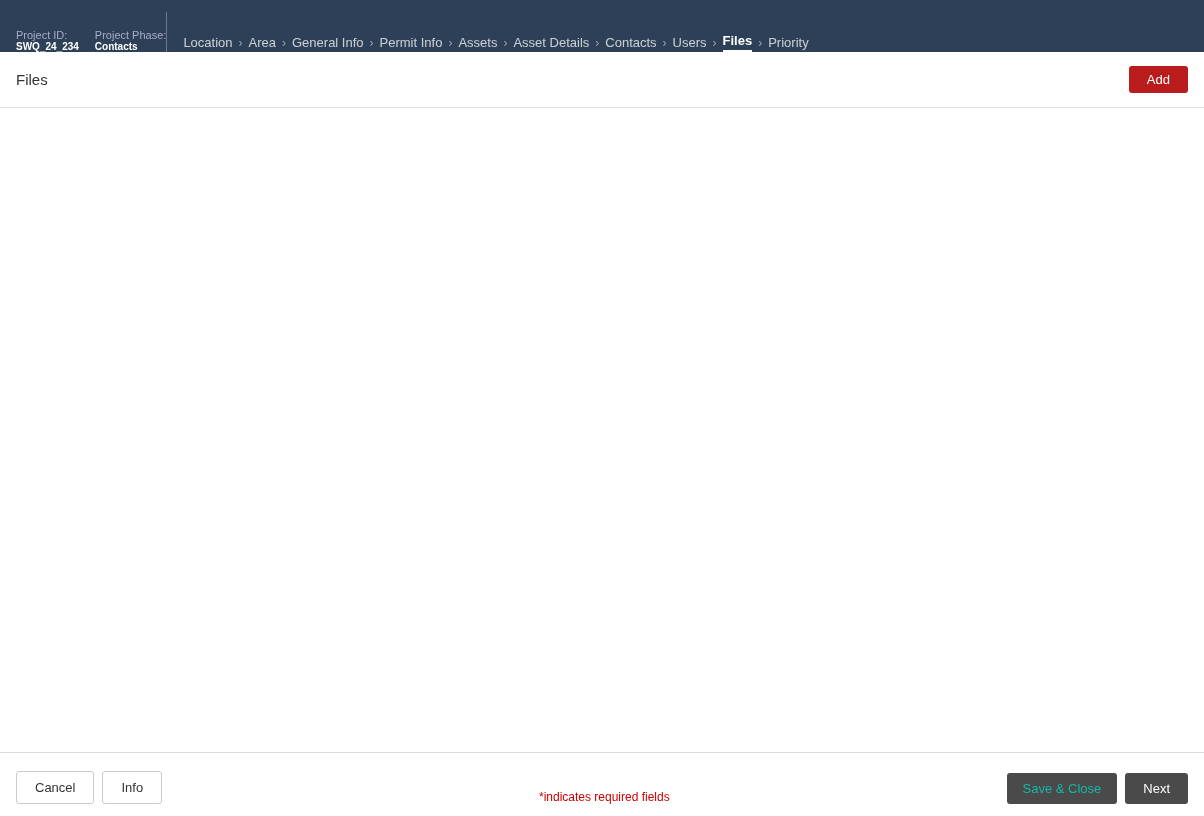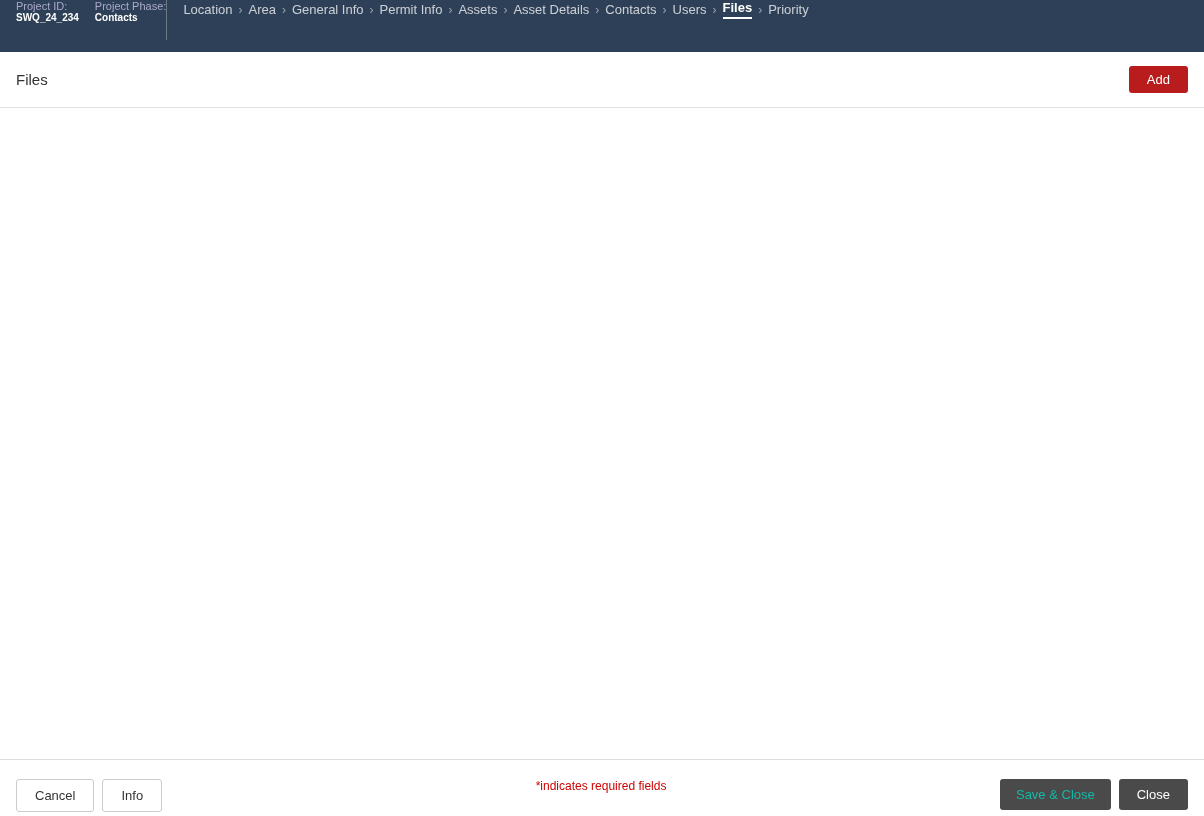--- a/index.html
+++ b/index.html
@@ -12,21 +12,21 @@
       overflow: hidden;
       display: flex;
       flex-direction: column;
     }
 
     
     .header {
       background: #2e4057;
       color: white;
       display: flex;
-      align-items: flex-start;
+      align-items: flex-end;
       padding: 0 16px;
       height: 52px;
       flex-shrink: 0;
     }
     .project-info-divider {
       width: 1px;
       height: 40px;
       background: rgba(255,255,255,0.3);
       margin-right: 16px;
     }
@@ -95,25 +95,25 @@
     .files-body {
       flex: 1;
       background: white;
     }
 
     
     .footer {
       background: white;
       border-top: 1px solid #ddd;
       display: flex;
-      align-items: flex-start;
+      align-items: flex-end;
       justify-content: space-between;
-      padding: 19px 16px;
+      padding: 12px 16px;
       flex-shrink: 0;
-      height: 57px;
+      height: 64px;
     }
     .footer-left {
       display: flex;
       gap: 8px;
     }
     .footer-btn {
       padding: 8px 18px;
       font-size: 13px;
       border: 1px solid #ccc;
       background: white;
@@ -221,15 +221,15 @@
 </div>
 
 <div class="footer">
   <div class="footer-left">
     <button class="footer-btn">Cancel</button>
     <button class="footer-btn">Info</button>
   </div>
   <div class="footer-center"><span class="asterisk">*</span><span>indicates required fields</span></div>
   <div class="footer-right">
     <button class="save-close-btn">Save &amp; Close</button>
-    <button class="next-btn">Close</button>
+    <button class="next-btn">Next</button>
   </div>
 </div>
 
 </body></html>

